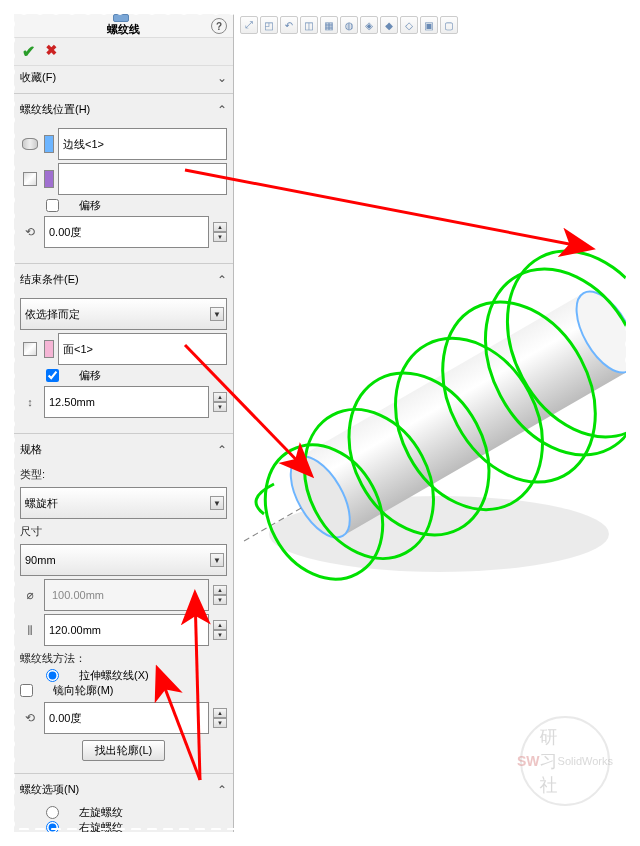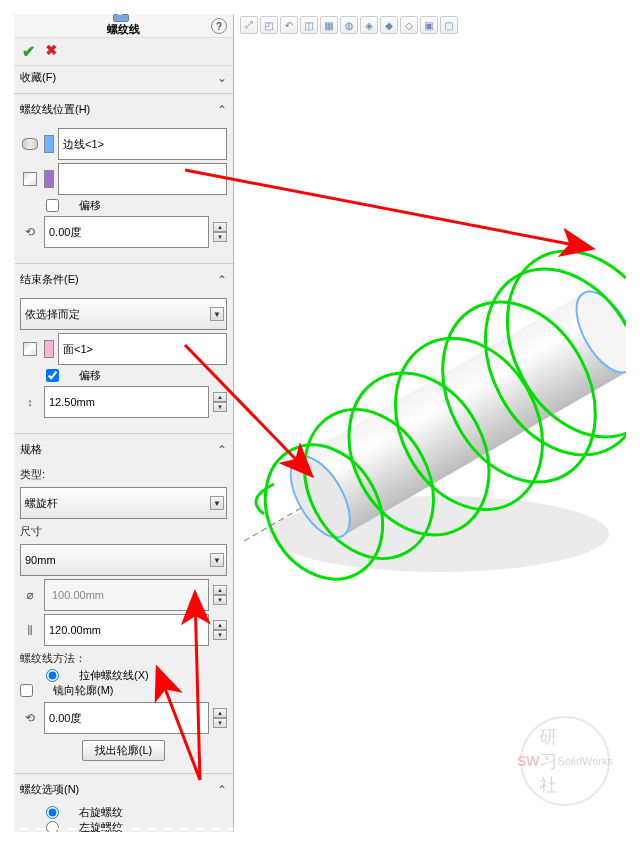--- a/index.html
+++ b/index.html
@@ -276,26 +276,26 @@
   </div>
   <hr class="div">
 
   <div class="section-head">
     <span>螺纹选项(N)</span>
     <span class="chev">⌃</span>
   </div>
   <div class="section-body">
     <div class="indent">
       <label class="rad">
+        <input type="radio" name="h" style="">
+        <span>左旋螺纹</span>
+      </label>
+      <label class="rad">
         <input type="radio" name="h" checked="" style="">
         <span>右旋螺纹</span>
-      </label>
-      <label class="rad">
-        <input type="radio" name="h" style="">
-        <span>左旋螺纹</span>
       </label>
     </div>
   </div>
 </div>
 
 <svg class="arrows" width="640" height="846">
   <defs>
       <marker id="ah" markerWidth="12" markerHeight="12" refX="10" refY="5" orient="auto">
     <path d="M0,0 L12,5 L0,10 L3,5 Z" fill="red"></path>
       </marker>

